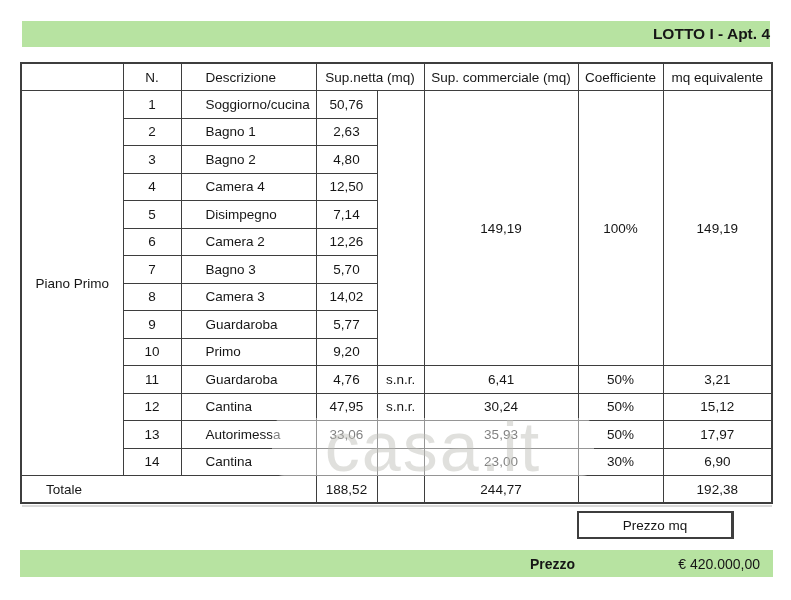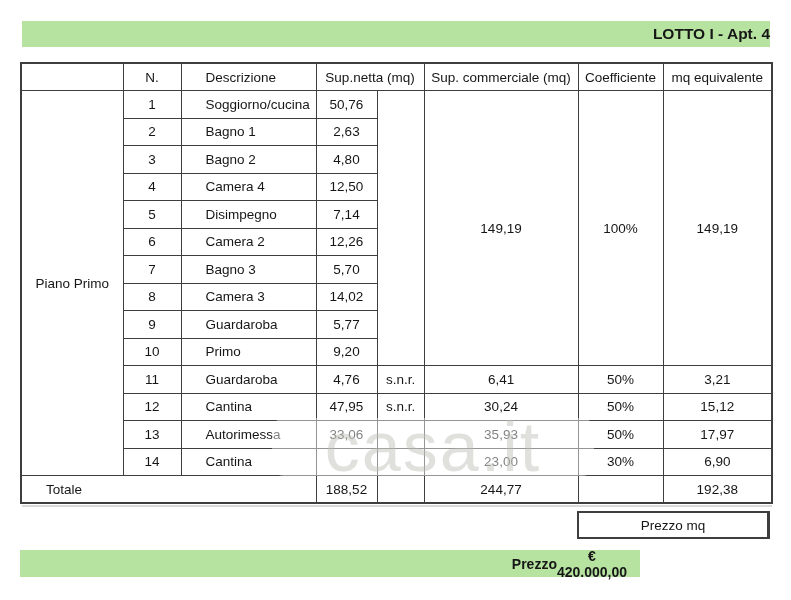--- a/index.html
+++ b/index.html
@@ -39,40 +39,40 @@
     overflow:hidden;
     white-space:nowrap;
   }
   table{border:2px solid var(--border);}
   td.left,th.left{text-align:left;padding-left:24px;}
   .bottom-shadow{
     position:absolute;left:22px;top:505px;width:750px;height:2px;
     background:#d9d9d9;
   }
   .prezzo-mq-box{
-    position:absolute;left:577px;top:511px;width:193px;height:28px;
+    position:absolute;left:577px;top:511px;width:157px;height:28px;
     border:2px solid var(--border);
     display:flex;
   }
   .prezzo-mq-box .cell{
     display:flex;align-items:center;justify-content:center;
     font-size:13.5px;height:100%;
   }
   .prezzo-mq-box .cell:first-child{width:84px;border-right:1px solid var(--border);}
   .prezzo-mq-box .cell:last-child{flex:1;}
   .prezzo-band{
-    position:absolute;left:20px;top:550px;width:620px;height:27px;
+    position:absolute;left:20px;top:550px;width:753px;height:27px;
     background:var(--green);
     display:flex;align-items:center;
   }
   .prezzo-band .lbl{
     width:555px;text-align:right;font-weight:bold;font-size:14px;
   }
   .prezzo-band .val{
-    flex:1;text-align:center;font-weight:bold;font-size:14px;padding-right:13px;
+    flex:1;text-align:right;font-weight:normal;font-size:14px;padding-right:13px;
   }
   .watermark{
     position:absolute;left:272px;top:418px;width:322px;height:58px;
     background:rgba(255,255,255,0.45);
     border-radius:12px;
     display:flex;align-items:center;justify-content:center;
     font-size:70px;font-weight:normal;letter-spacing:2px;
     color:rgba(186,186,180,0.45);
     pointer-events:none;
     z-index:5;

